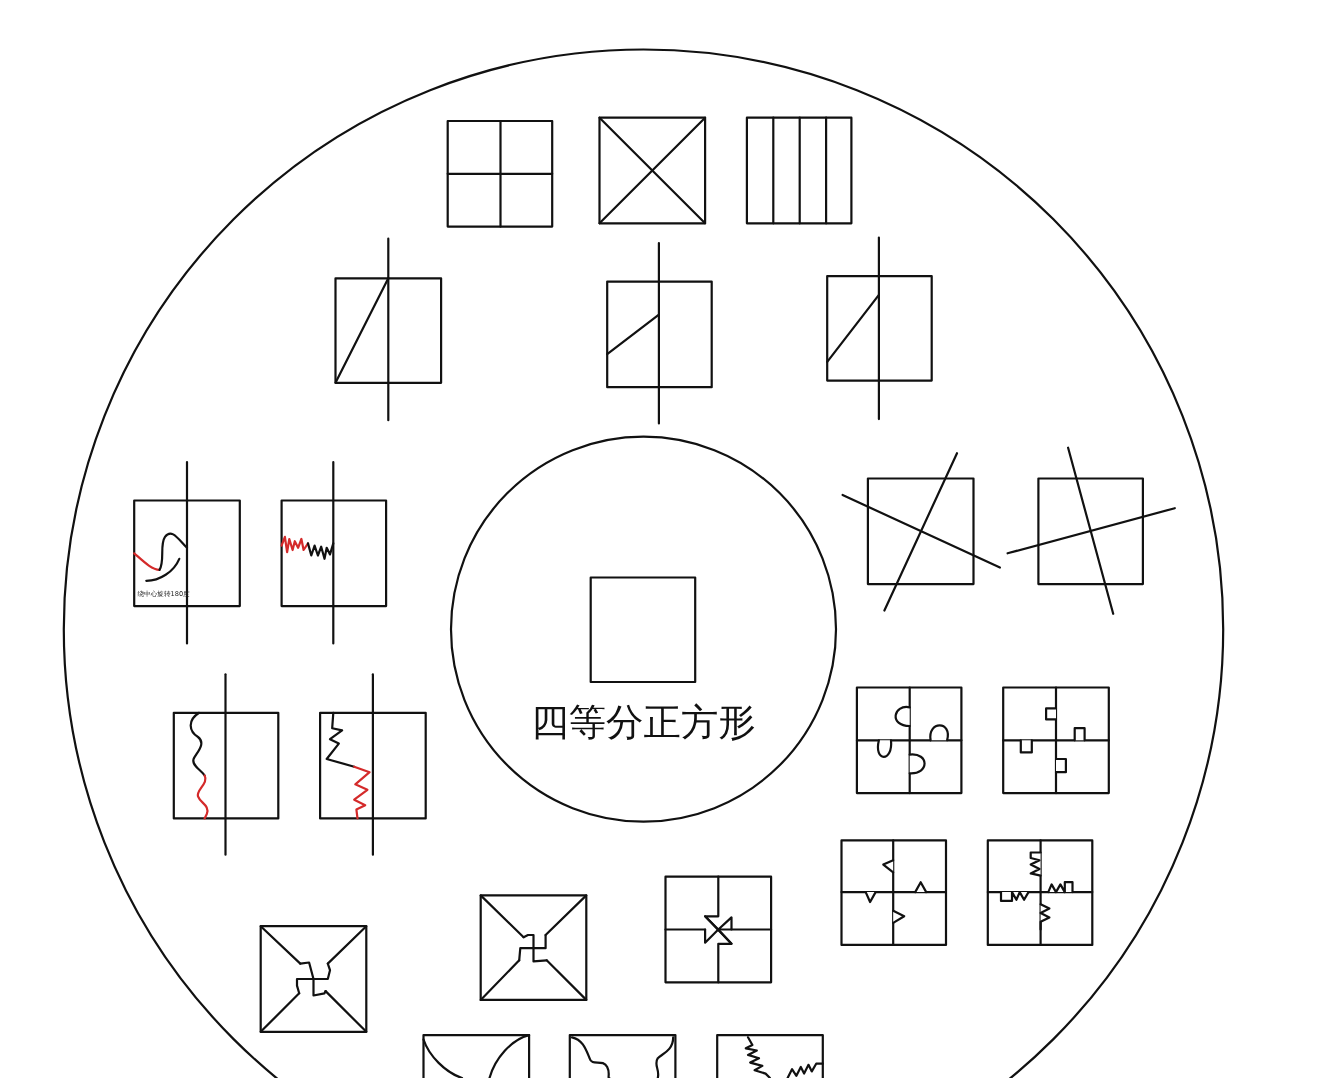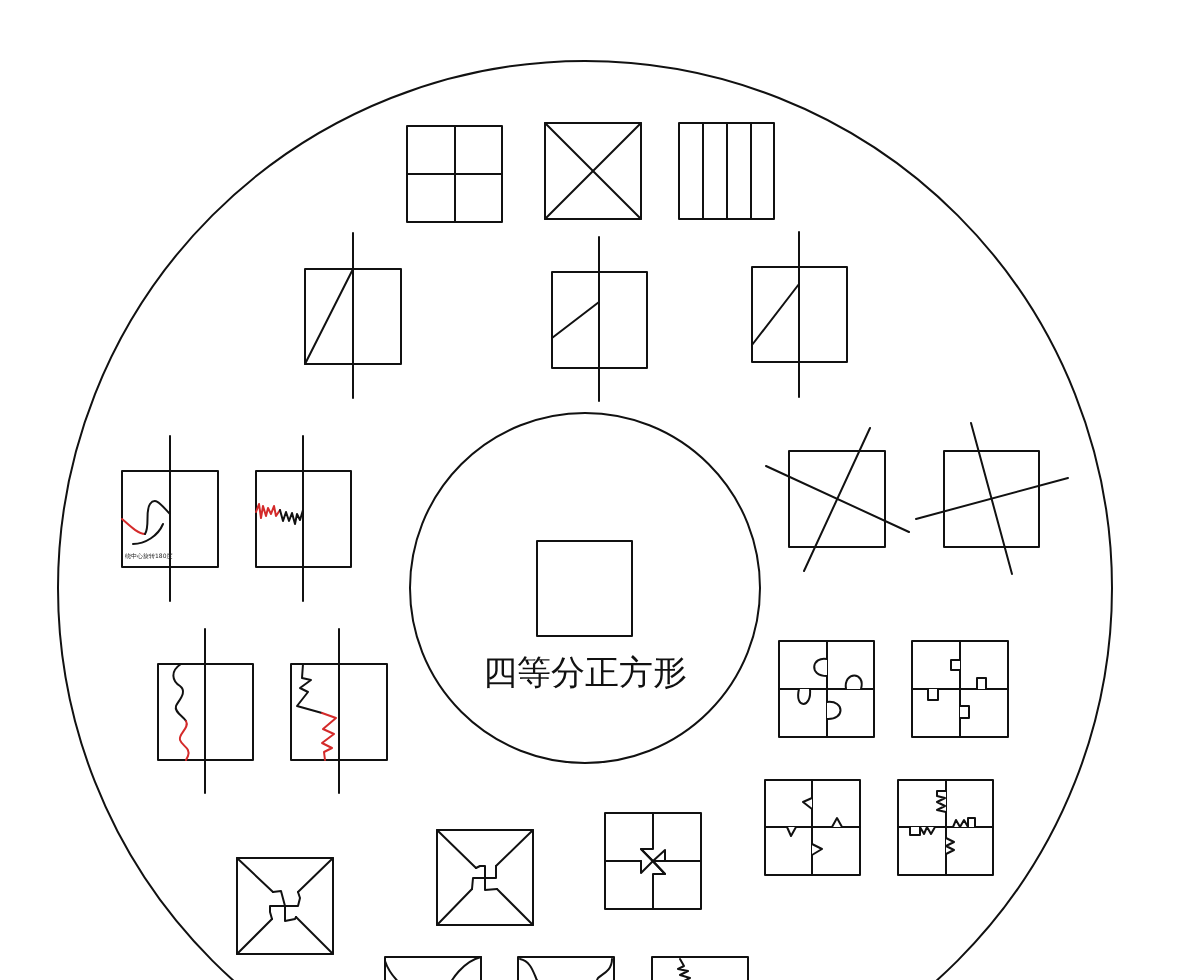--- a/index.html
+++ b/index.html
@@ -1,17 +1,17 @@
 <!DOCTYPE html>
 <html><head>
 <meta charset="utf-8">
 <style>
   html, body { margin: 0; padding: 0; background: #ffffff; }
   body { width: 1200px; height: 980px; overflow: hidden; position: relative; }
-  #stage { position: absolute; left: 0; top: 16px; width: 1200px; height: 808px; }
+  #stage { position: absolute; left: 0; top: 0; width: 1200px; height: 808px; }
   svg text { font-family: "DejaVu Serif", "Liberation Serif", serif; }
   .center-label { font-family: "DejaVu Serif", "Liberation Serif", serif; font-size: 34px; fill: #111; }
   .note { font-family: "DejaVu Sans", "Liberation Sans", sans-serif; font-size: 6px; fill: #222; }
 </style>
 </head>
 <body>
 
 <div id="stage">
 <svg width="1200" height="980" viewBox="0 0 1200 980" xmlns="http://www.w3.org/2000/svg" stroke="#111" stroke-width="2" fill="none" stroke-linecap="round" stroke-linejoin="round">
 

